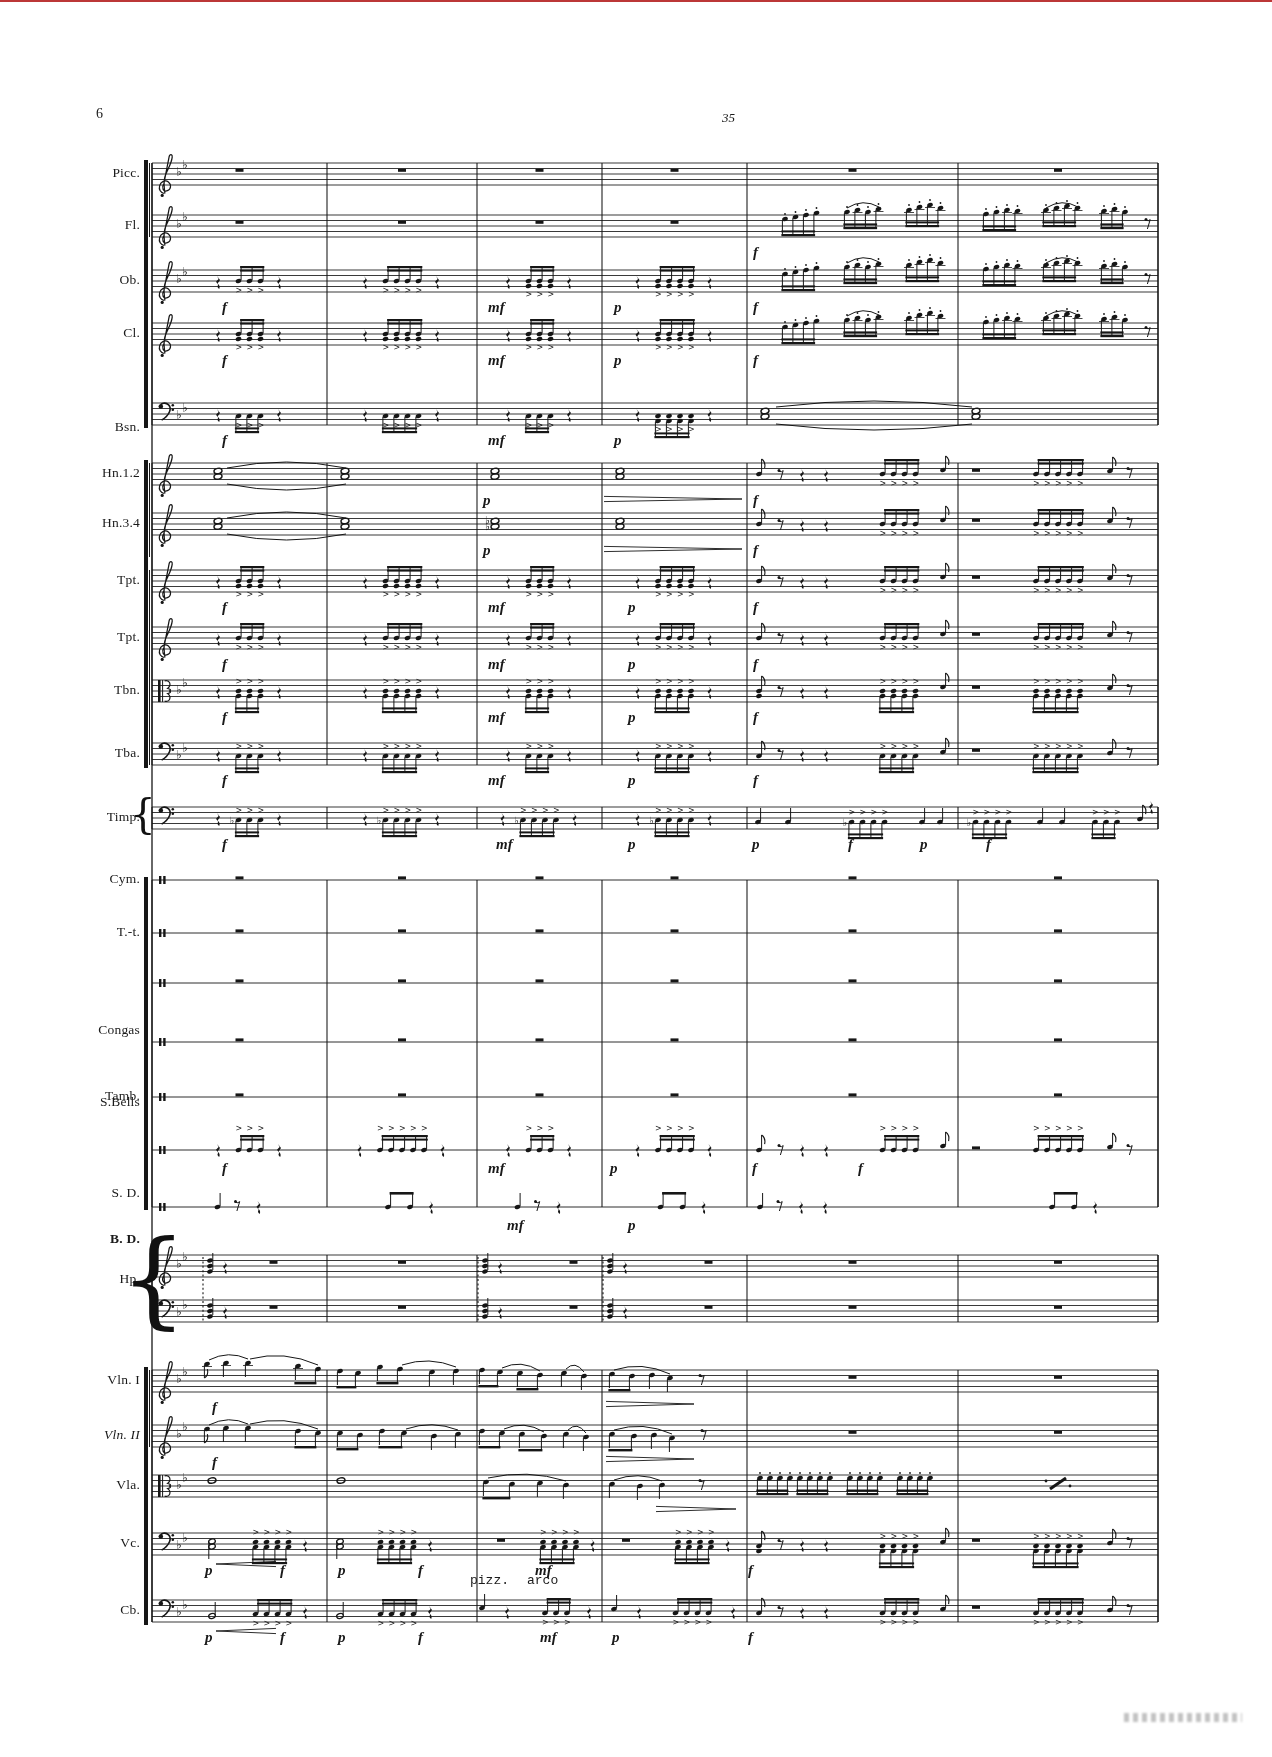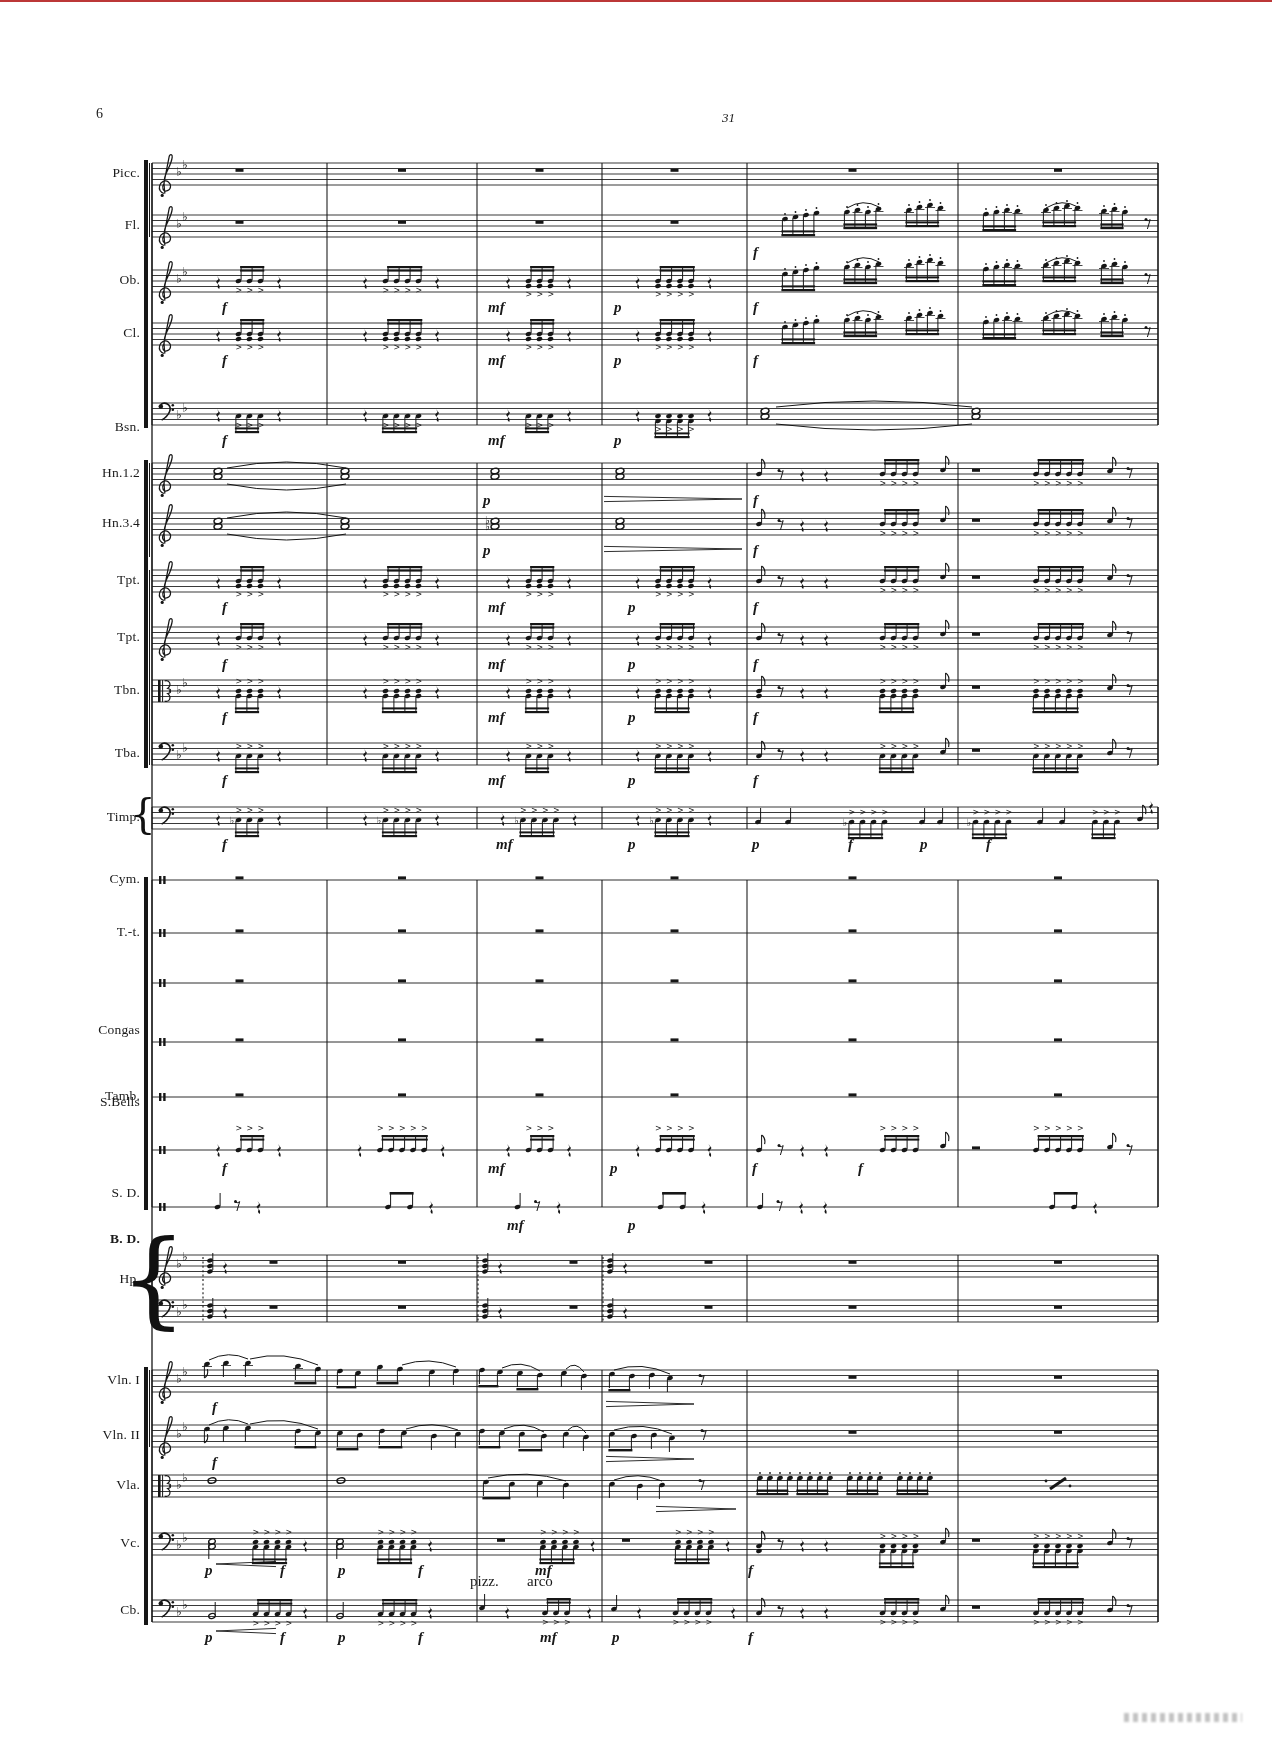--- a/index.html
+++ b/index.html
@@ -5,35 +5,35 @@
   html,body{margin:0;padding:0;background:#888;}
   .page{position:relative;width:1272px;height:1757px;background:#ffffff;overflow:hidden;
         font-family:"Liberation Serif", serif;color:#1a1a1a;}
   .top-edge{position:absolute;left:0;top:0;width:100%;height:2px;background:#b01414;opacity:.85;}
   .pageno{position:absolute;left:96px;top:106px;font-size:14px;}
   .measureno{position:absolute;left:722px;top:110px;font-size:13px;font-style:italic;}
   .ilabel{position:absolute;left:10px;width:130px;text-align:right;font-size:13.5px;
           letter-spacing:.2px;white-space:nowrap;}
   .dyn{position:absolute;font-size:15px;font-weight:bold;font-style:italic;
        font-family:"Liberation Serif",serif;}
-  .ptxt{position:absolute;font-size:15px;font-family:Liberation Serif, serif;}
+  .ptxt{position:absolute;font-size:13px;font-family:Liberation Mono, monospace;}
   .brace{position:absolute;font-family:"DejaVu Serif","Liberation Serif",serif;color:#111;
          transform-origin:left center;}
   svg#score{position:absolute;left:0;top:0;}
   .smudge{position:absolute;left:1124px;top:1713px;width:118px;height:9px;opacity:.32;
           background:repeating-linear-gradient(90deg,#444 0 5px,transparent 5px 9px);
           filter:blur(1px);}
 </style>
 </head>
 <body>
 
 <div class="page">
   <div class="top-edge"></div>
   <div class="pageno">6</div>
-  <div class="measureno">31</div>
+  <div class="measureno">35</div>
   <svg id="score" width="1272" height="1757">
       <line x1="152" y1="163" x2="1158" y2="163" stroke="#161616" stroke-width="0.85"></line>
       <line x1="152" y1="168.5" x2="1158" y2="168.5" stroke="#161616" stroke-width="0.85"></line>
       <line x1="152" y1="174" x2="1158" y2="174" stroke="#161616" stroke-width="0.85"></line>
       <line x1="152" y1="179.5" x2="1158" y2="179.5" stroke="#161616" stroke-width="0.85"></line>
       <line x1="152" y1="185" x2="1158" y2="185" stroke="#161616" stroke-width="0.85"></line>
       <path d="M164.2 193.5 c-3.6 -0.7 -5.6 -4.1 -4.6 -7.7 c1 -4 5.6 -6.4 8.8 -3.9 c3.2 2.5 2.8 7.4 -1 8.8 c-4.2 1.5 -6.2 -3.3 -3.6 -6.8 l5.4 -27.4 c0.7 -3 3.4 -2.1 3 0.6 c-0.8 7.5 -5.6 13.3 -7.4 20.1 c-0.9 3.4 -0.9 9.3 0.1 16.3" stroke="#161616" stroke-width="1.25" fill="none"></path>
       <circle cx="162.2" cy="195.4" r="1.6" fill="#161616"></circle>
       <text x="176" y="176" font-size="12" font-family="DejaVu Sans, sans-serif" fill="#161616">♭</text>
       <text x="182" y="169" font-size="12" font-family="DejaVu Sans, sans-serif" fill="#161616">♭</text>
@@ -2234,21 +2234,21 @@
       <div class="dyn" style="left: 488px; top: 1160px;">mf</div>
       <div class="dyn" style="left: 610px; top: 1160px;">p</div>
       <div class="dyn" style="left: 752px; top: 1160px;">f</div>
       <div class="dyn" style="left: 858px; top: 1160px;">f</div>
       <div class="ilabel" style="top: 1231px; font-weight: bold;">B. D.</div>
       <div class="dyn" style="left: 507px; top: 1217px;">mf</div>
       <div class="dyn" style="left: 628px; top: 1217px;">p</div>
       <div class="ilabel" style="top: 1271px;">Hp.</div>
       <div class="ilabel" style="top: 1372px;">Vln. I</div>
       <div class="dyn" style="left: 212px; top: 1399px;">f</div>
-      <div class="ilabel" style="top: 1427px;">Vln. II</div>
+      <div class="ilabel" style="top: 1427px; font-style: italic;">Vln. II</div>
       <div class="dyn" style="left: 212px; top: 1454px;">f</div>
       <div class="ilabel" style="top: 1477px;">Vla.</div>
       <div class="ilabel" style="top: 1535px;">Vc.</div>
       <div class="dyn" style="left: 205px; top: 1562px;">p</div>
       <div class="dyn" style="left: 280px; top: 1562px;">f</div>
       <div class="dyn" style="left: 338px; top: 1562px;">p</div>
       <div class="dyn" style="left: 418px; top: 1562px;">f</div>
       <div class="dyn" style="left: 535px; top: 1562px;">mf</div>
       <div class="dyn" style="left: 748px; top: 1562px;">f</div>
       <div class="ilabel" style="top: 1602px;">Cb.</div>

